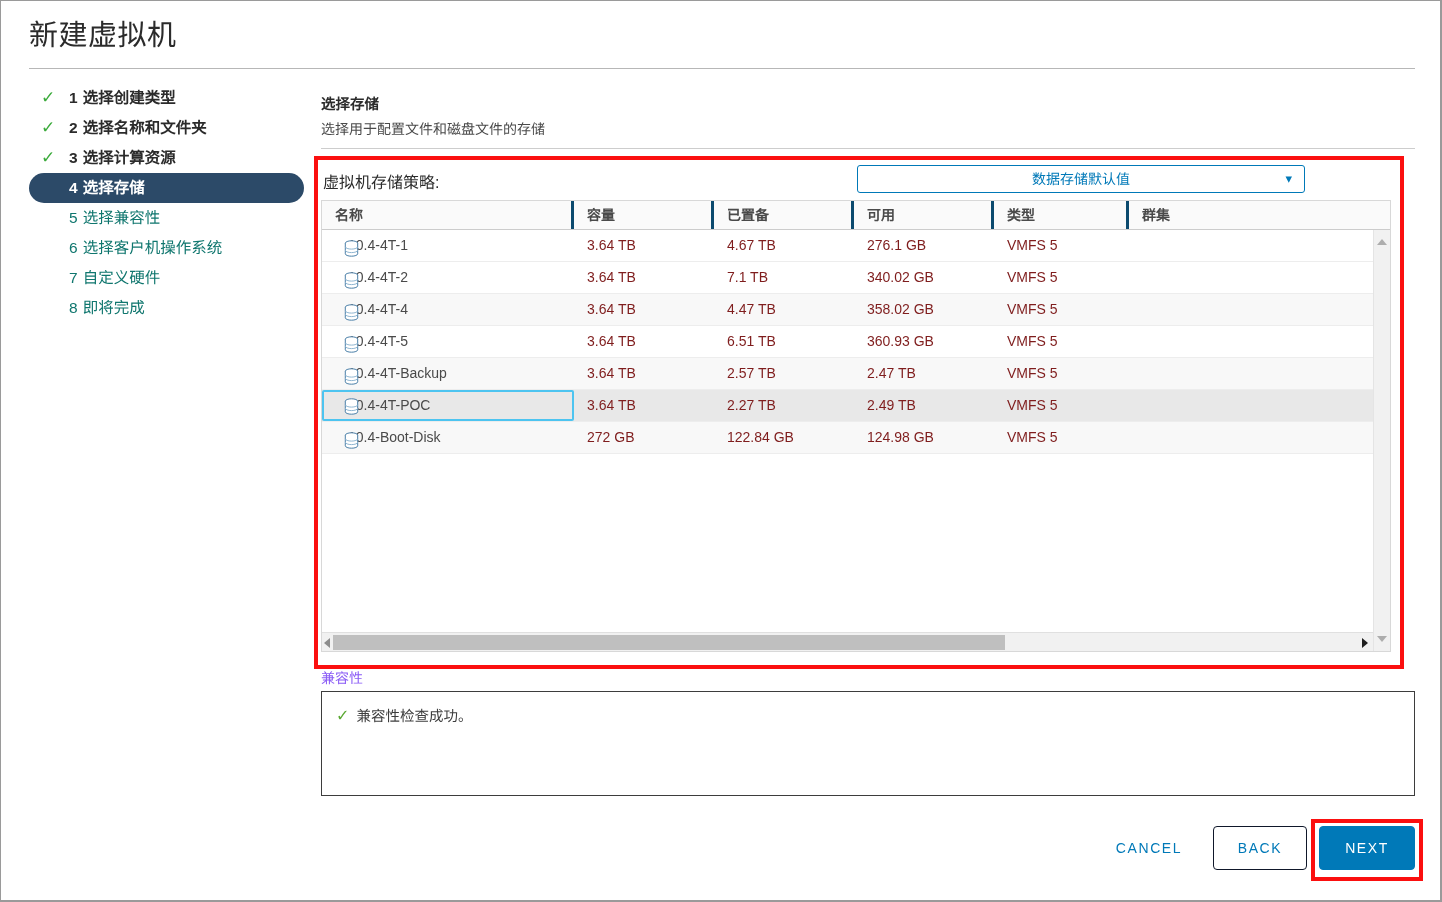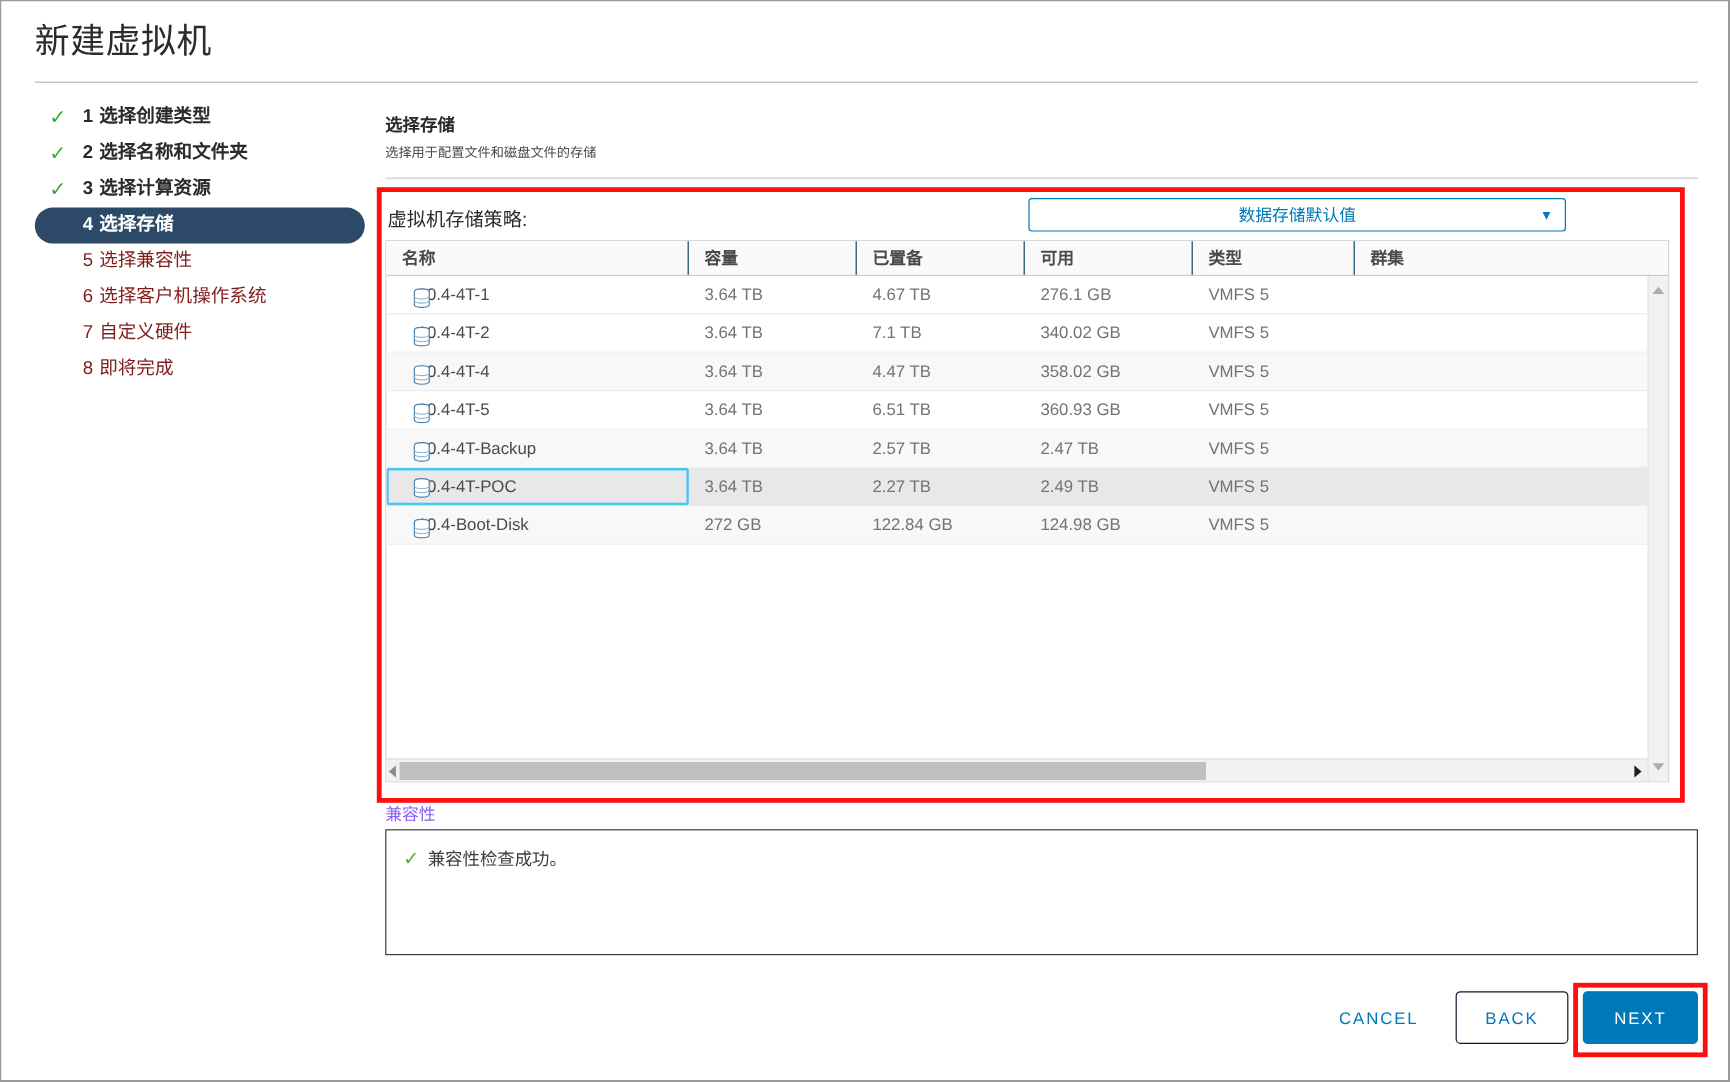--- a/index.html
+++ b/index.html
@@ -51,21 +51,21 @@
     position: absolute;
     left: 28px;
     top: 82px;
     width: 275px;
   }
   .step {
     position: relative;
     height: 30px;
     line-height: 30px;
     font-size: 15.5px;
-    color: #7f1d1d;
+    color: #0f766e;
     padding-left: 40px;
     box-sizing: border-box;
     border-radius: 15px;
     white-space: nowrap;
   }
   .step.done {
     color: #2b2b2b;
     font-weight: bold;
   }
   .step.current {
@@ -93,21 +93,21 @@
     left: 320px;
     top: 91px;
     font-size: 14.5px;
     font-weight: bold;
     color: #2b2b2b;
   }
   .panel-sub {
     position: absolute;
     left: 320px;
     top: 117px;
-    font-size: 11px;
+    font-size: 14px;
     color: #4a4a4a;
   }
   .panel-rule {
     position: absolute;
     left: 320px;
     top: 147px;
     width: 1094px;
     height: 1px;
     background: #cdcdcd;
   }
@@ -175,21 +175,21 @@
     border-bottom: 1px solid #cccccc;
     box-sizing: border-box;
   }
   .th {
     font-size: 14px;
     font-weight: bold;
     color: #4a4a4a;
     line-height: 28px;
     padding-left: 13px;
     box-sizing: border-box;
-    border-right: 1px solid #0c4a6e;
+    border-right: 3px solid #0c4a6e;
     overflow: hidden;
     white-space: nowrap;
   }
   .th:last-child { border-right: none; }
 
   .c-name { width: 252px; }
   .c-cap  { width: 140px; }
   .c-prov { width: 140px; }
   .c-free { width: 140px; }
   .c-type { width: 135px; }
@@ -204,21 +204,21 @@
     display: flex;
     height: 32px;
     border-bottom: 1px solid #ededed;
     box-sizing: border-box;
     cursor: pointer;
   }
   .tr.alt { background: #f8f8f8; }
   .tr.selected { background: #e8e8e8; }
   .td {
     font-size: 14px;
-    color: #737373;
+    color: #7f1d1d;
     line-height: 31px;
     padding-left: 13px;
     box-sizing: border-box;
     overflow: hidden;
     white-space: nowrap;
   }
   .td.c-name {
     position: relative;
     padding-left: 26px;
     color: #4a4a4a;

